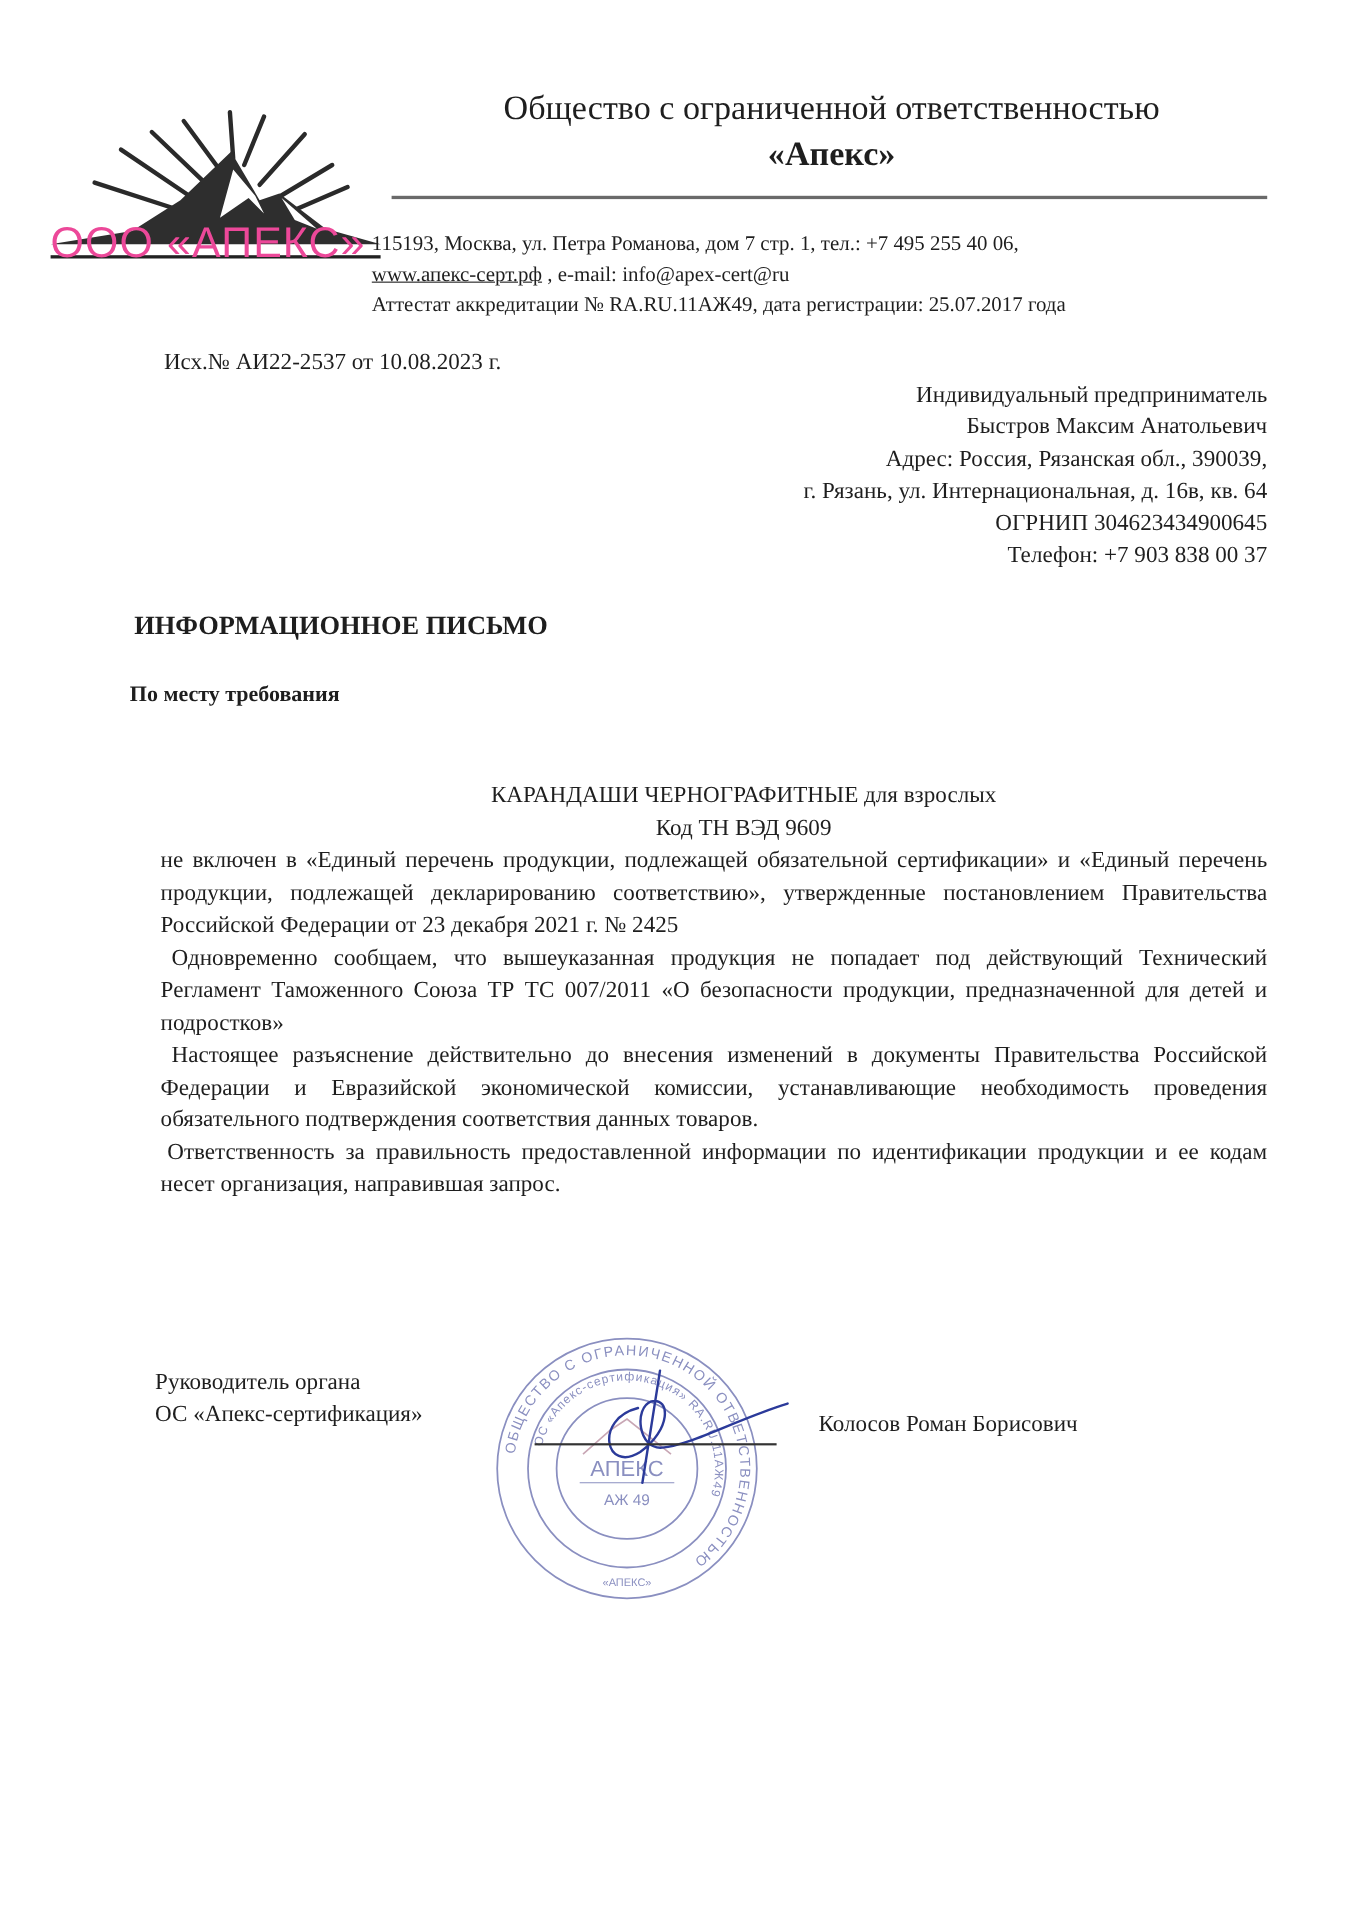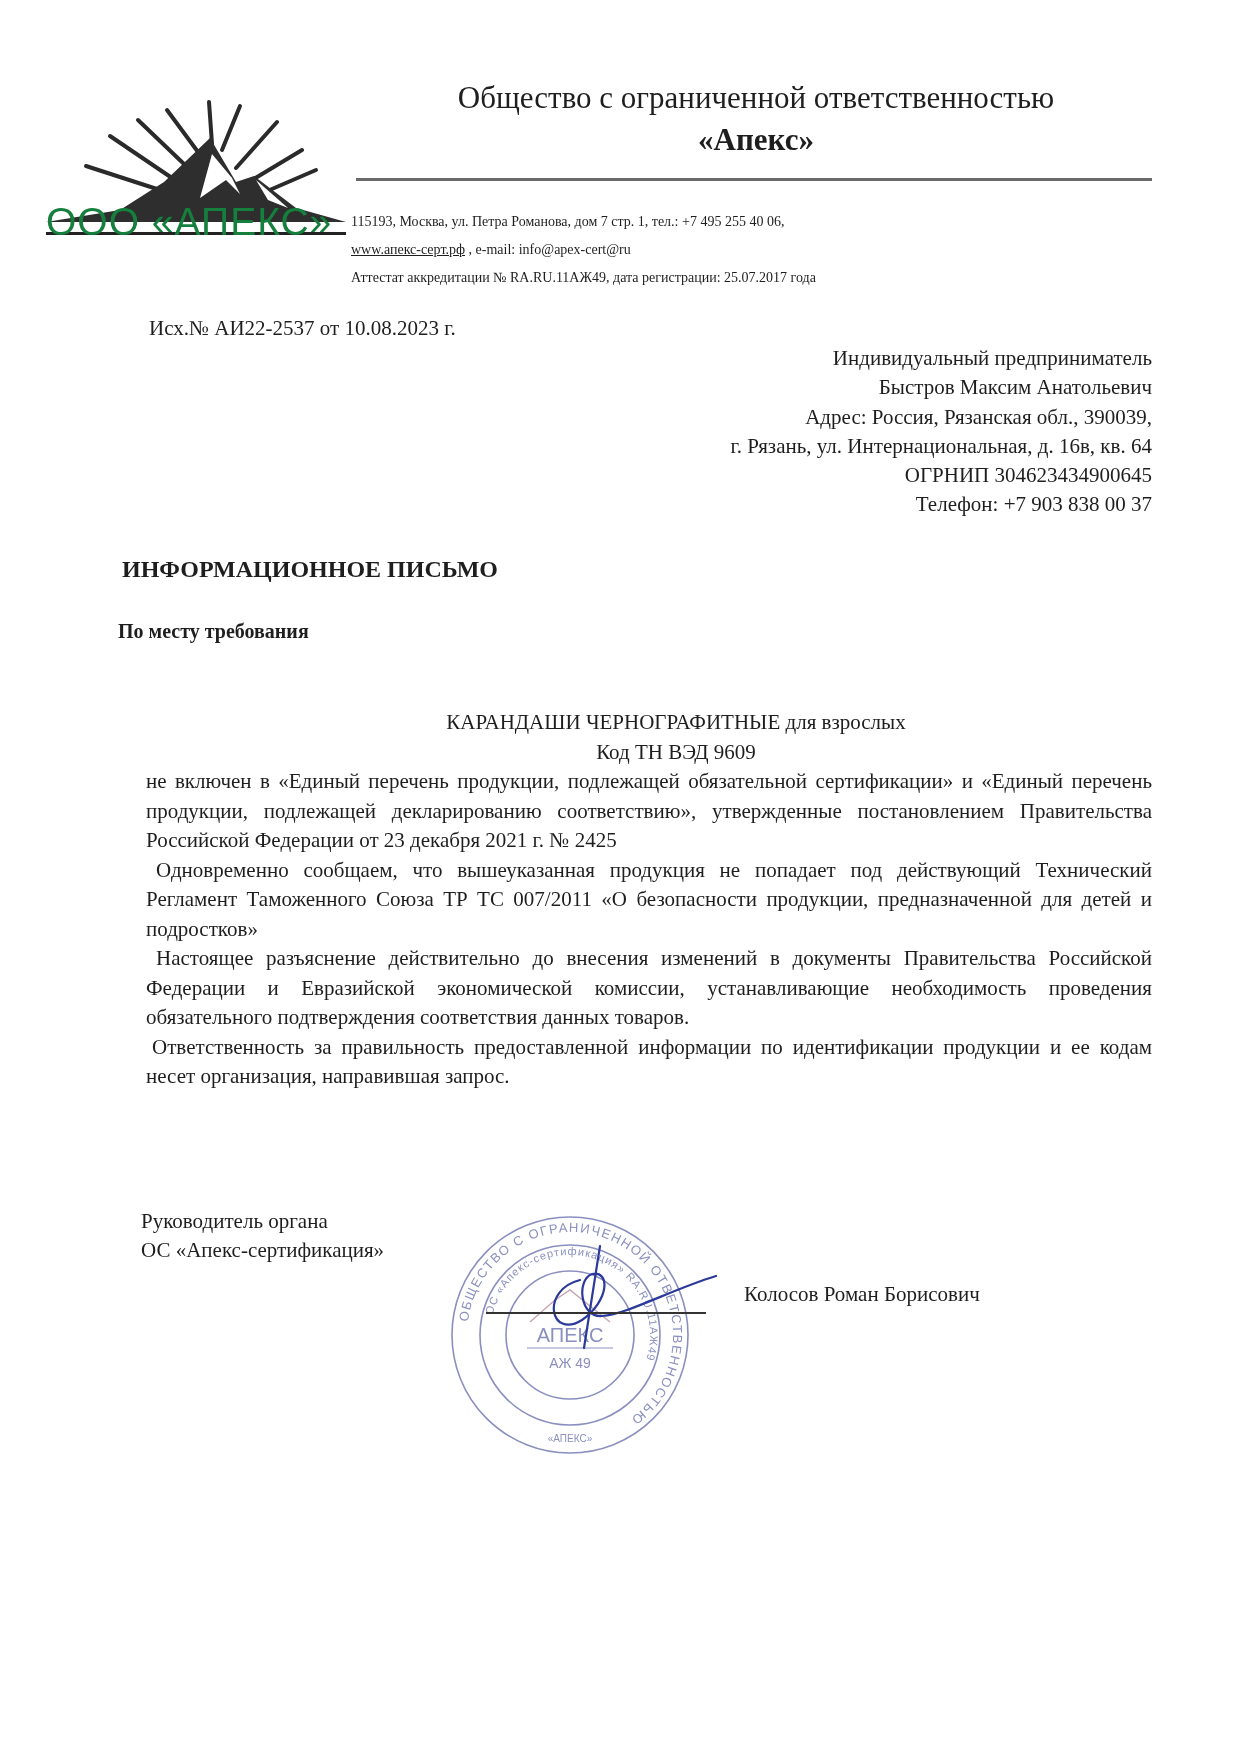--- a/index.html
+++ b/index.html
@@ -3,27 +3,27 @@
 <meta charset="utf-8">
 <style>
   html, body { margin: 0; padding: 0; background: #ffffff; }
   body { width: 1240px; height: 1754px; position: relative; overflow: hidden;
          font-family: "Liberation Serif", serif; color: #1e1e1e; }
   .abs { position: absolute; }
 
   
   #logo { left: 40px; top: 70px; width: 310px; height: 180px; }
   #logo-text { left: 46px; top: 200px; font-family: "Liberation Sans", sans-serif;
-               font-size: 39px; letter-spacing: 1px; color: #15803d; white-space: nowrap; }
+               font-size: 39px; letter-spacing: 1px; color: #ec4899; white-space: nowrap; }
 
   
   #org-title { left: 356px; width: 800px; top: 78px; text-align: center; font-size: 31px; line-height: 40px; }
   #org-name { left: 356px; width: 800px; top: 120px; text-align: center; font-size: 31px; font-weight: bold; line-height: 40px; }
   #header-rule { left: 356px; top: 178px; width: 796px; height: 3px; background: #6a6a6a; }
-  .contact { left: 351px; font-size: 14px; line-height: 28px; white-space: nowrap; }
+  .contact { left: 338px; font-size: 19px; line-height: 28px; white-space: nowrap; }
   #contact-1 { top: 208px; }
   #contact-2 { top: 236px; }
   #contact-3 { top: 264px; }
   .link { text-decoration: underline; margin-top: 48px; }
 
   
   #outgoing { left: 149px; top: 316px; font-size: 21px; white-space: nowrap; }
 
   
   #addressee { right: 88px; top: 344px; text-align: right; font-size: 21px; line-height: 29.3px; }
@@ -35,21 +35,21 @@
 
   
   #body { left: 146px; width: 1006px; top: 708px; font-size: 21px; line-height: 29.5px; text-align: justify; }
   #body p { margin: 0; }
   .indent { text-indent: 54px; }
   .product { padding-left: 54px; text-align: center; }
   .lead-space { text-indent: 10px; }
   .lead-space-small { text-indent: 6px; }
 
   
-  #sign-role { left: 141px; top: 1207px; font-size: 21px; line-height: 29px; white-space: nowrap; }
+  #sign-role { left: 141px; top: 1242px; font-size: 21px; line-height: 29px; white-space: nowrap; }
   #sign-line { left: 486px; top: 1312px; width: 220px; height: 1.5px; background: #333; }
   #signer { left: 744px; top: 1282px; font-size: 21px; white-space: nowrap; }
 
   
   #stamp { left: 445px; top: 1210px; width: 250px; height: 250px; }
   #signature { left: 520px; top: 1240px; width: 200px; height: 110px; }
 </style>
 </head>
 <body>
 

